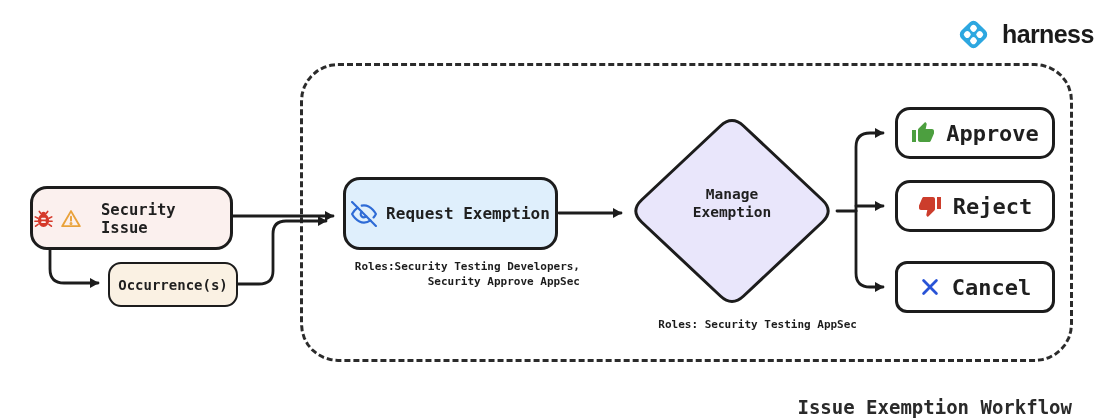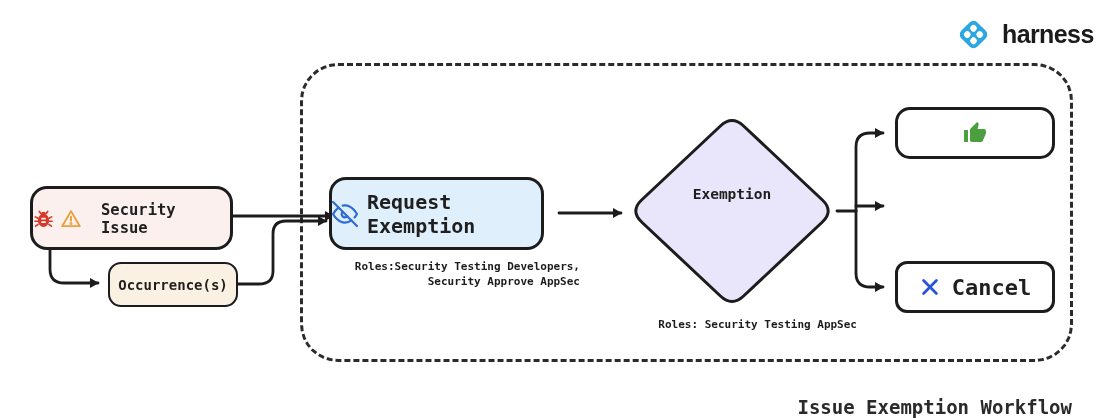--- a/index.html
+++ b/index.html
@@ -8,22 +8,22 @@
   .dashed-frame{position:absolute;left:300px;top:63px;width:773px;height:299px;
           border:3.5px dashed #2b2b2b;border-radius:38px;box-sizing:border-box;}
   .svglayer{position:absolute;left:0;top:0;width:1103px;height:418px;}
   .node{position:absolute;display:flex;align-items:center;justify-content:center;
         border:3px solid #1c1c1c;box-sizing:border-box;font-weight:bold;background:#fff;}
   .node-security{left:30px;top:186px;width:203px;height:64px;border-radius:17px;
         background:#fbf0ee;gap:19px;font-size:15.5px;padding-top:2px;}
   .icon-row{display:flex;gap:6px;align-items:center;}
   .node-occurrence{left:108px;top:262px;width:130px;height:45px;border-radius:13px;
         background:#faf1e3;font-size:14px;border-width:2.5px;}
-  .node-request{left:329px;top:177px;width:215px;height:73px;border-radius:17px;
-        background:#dfeffc;gap:9px;font-size:20px;}
+  .node-request{left:343px;top:177px;width:215px;height:73px;border-radius:17px;
+        background:#dfeffc;gap:9px;font-size:16px;text-align:right;}
   .node-action{left:895px;width:160px;height:52px;border-radius:15px;gap:11px;font-size:22px;}
   .action-approve{top:107px;} .action-reject{top:180px;} .action-cancel{top:261px;border-radius:12px;}
   .caption{position:absolute;font-size:11px;font-weight:600;color:#1c1c1c;
         text-align:right;line-height:14.5px;}
   .caption-roles{left:325px;top:260px;width:255px;}
   .caption-role{left:607px;top:318px;width:250px;}
   .diamond-label{position:absolute;left:650px;top:186px;width:164px;text-align:center;
         font-size:14.5px;font-weight:bold;line-height:17.5px;}
   .wf-title{position:absolute;right:31px;top:376px;font-size:19px;font-weight:bold;color:#2a2a2a;margin-top:20px;}
   .brand{position:absolute;left:958px;top:19px;display:flex;align-items:center;gap:13px;}
@@ -114,35 +114,47 @@
     </span>
     <span>Request Exemption</span>
   </div>
 
   <div class="caption caption-roles">
     <div>Roles:Security Testing Developers,</div>
     <div>Security Approve AppSec</div>
   </div>
 
   <div class="diamond-label">
+    <div>Manage</div>
     <div>Exemption</div>
   </div>
 
   <div class="caption caption-role">Roles: Security Testing AppSec</div>
 
   <div class="node node-action action-approve">
     <span class="icon">
       <svg width="24" height="24" viewBox="0 0 24 24" fill="#4c9f3f">
         <path d="M1 21h4V9H1v12zm22-11c0-1.1-.9-2-2-2h-6.31l.95-4.57.03-.32c0-.41-.17-.79-.44-1.06
                  L14.17 1 7.58 7.59C7.22 7.95 7 8.45 7 9v10c0 1.1.9 2 2 2h9c.83 0 1.54-.5 1.84-1.22
                  l3.02-7.05c.09-.23.14-.47.14-.73v-2z"></path>
       </svg>
     </span>
+    <span>Approve</span>
   </div>
 
+  <div class="node node-action action-reject">
+    <span class="icon">
+      <svg width="24" height="24" viewBox="0 0 24 24" fill="#cc3d2c">
+        <path d="M15 3H6c-.83 0-1.54.5-1.84 1.22l-3.02 7.05c-.09.23-.14.47-.14.73v2c0 1.1.9 2 2 2
+                 h6.31l-.95 4.57-.03.32c0 .41.17.79.44 1.06L9.83 23l6.59-6.59c.36-.36.58-.86.58-1.41
+                 V5c0-1.1-.9-2-2-2zm4 0v12h4V3h-4z"></path>
+      </svg>
+    </span>
+    <span>Reject</span>
+  </div>
 
   <div class="node node-action action-cancel">
     <span class="icon">
       <svg width="22" height="22" viewBox="0 0 24 24" fill="none" stroke="#2853d6" stroke-width="3" stroke-linecap="round">
         <path d="M5 5 L19 19 M19 5 L5 19"></path>
       </svg>
     </span>
     <span>Cancel</span>
   </div>
 

